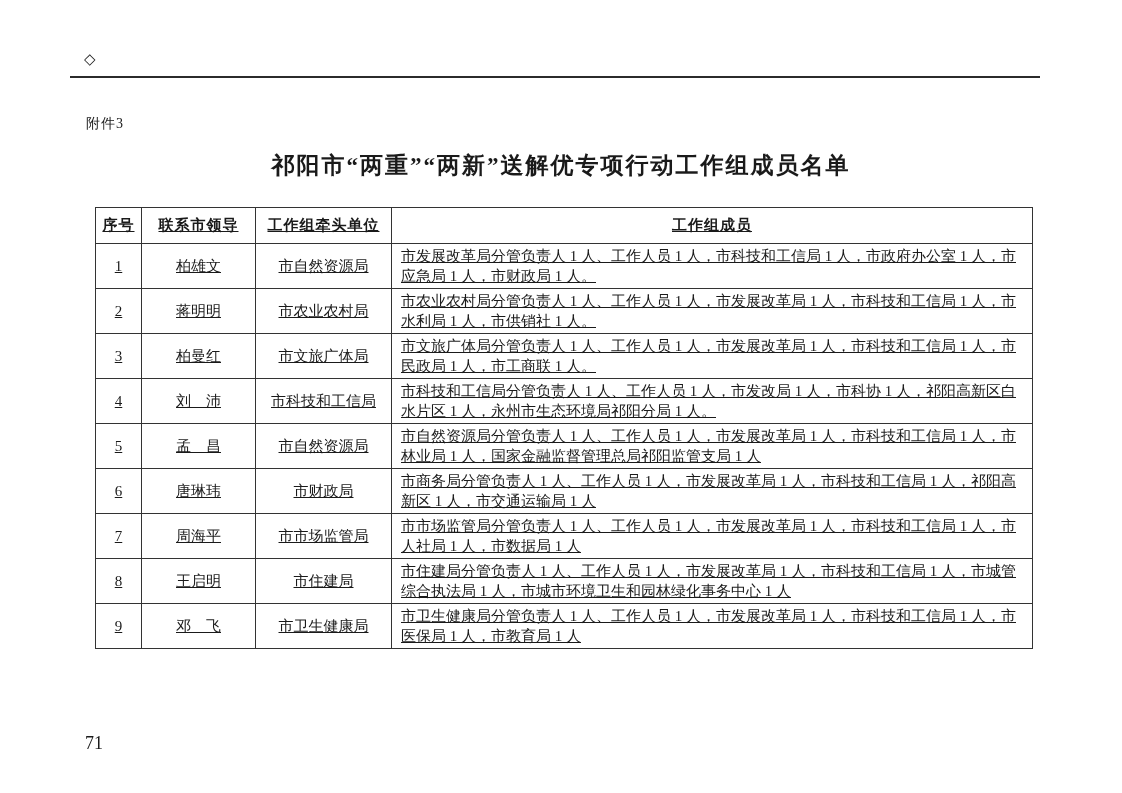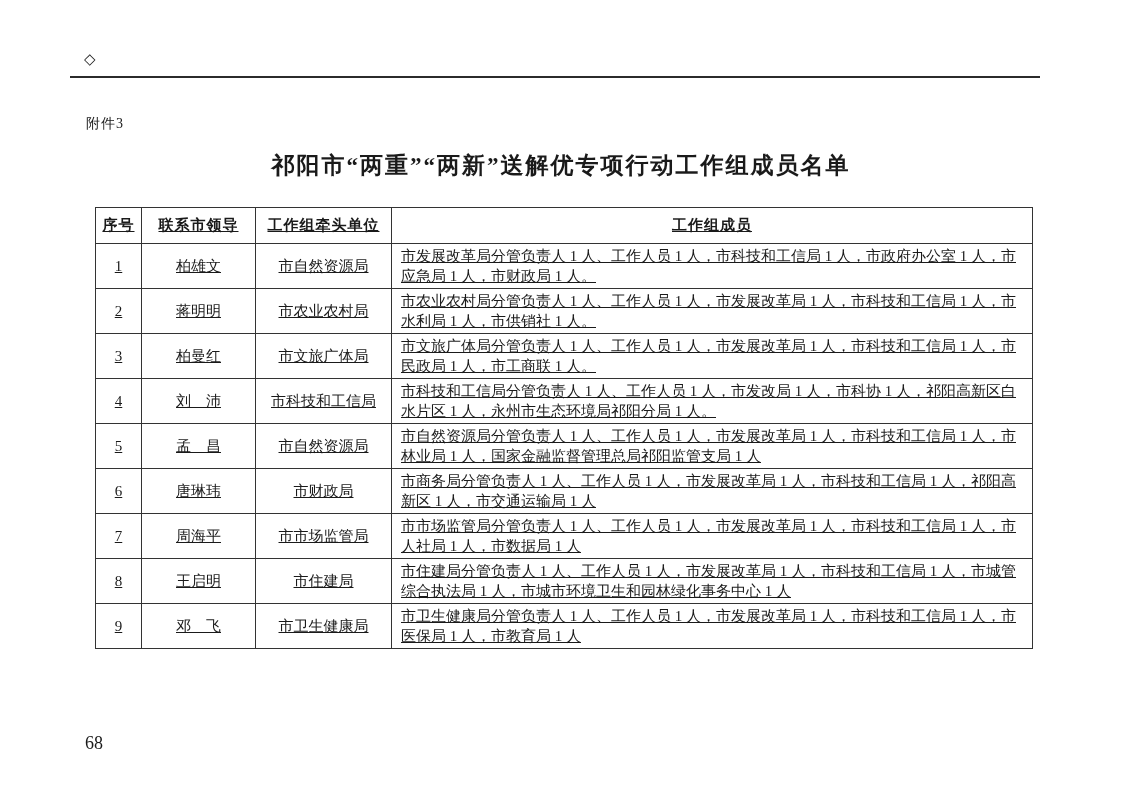--- a/index.html
+++ b/index.html
@@ -195,15 +195,15 @@
           <tr>
             <td class="cell-no">9</td>
             <td class="cell-leader">邓　飞</td>
             <td class="cell-unit">市卫生健康局</td>
             <td class="cell-members">市卫生健康局分管负责人 1 人、工作人员 1 人，市发展改革局 1 人，市科技和工信局 1 人，市医保局 1 人，市教育局 1 人</td>
           </tr>
         </tbody>
     </table>
   </div>
 
-  <div class="page-number">68</div>
+  <div class="page-number">71</div>
 
 </div>
 
 </body></html>

